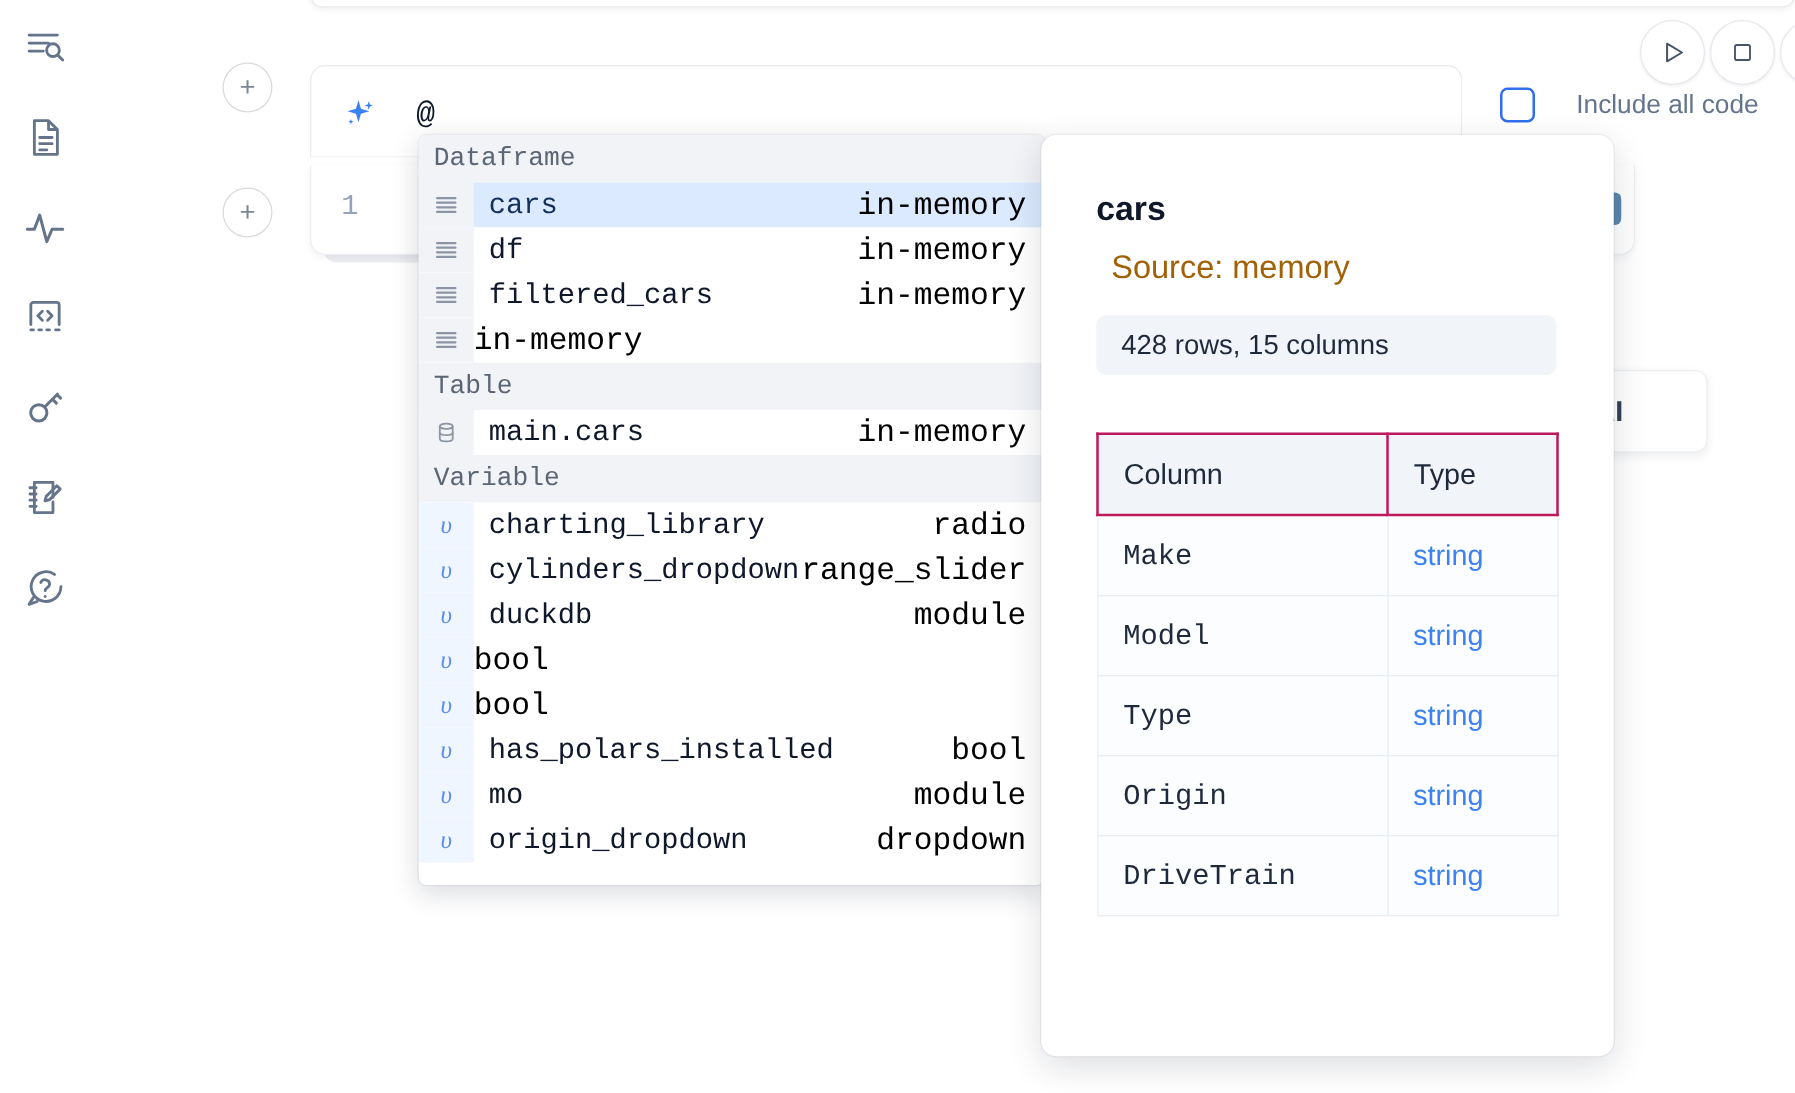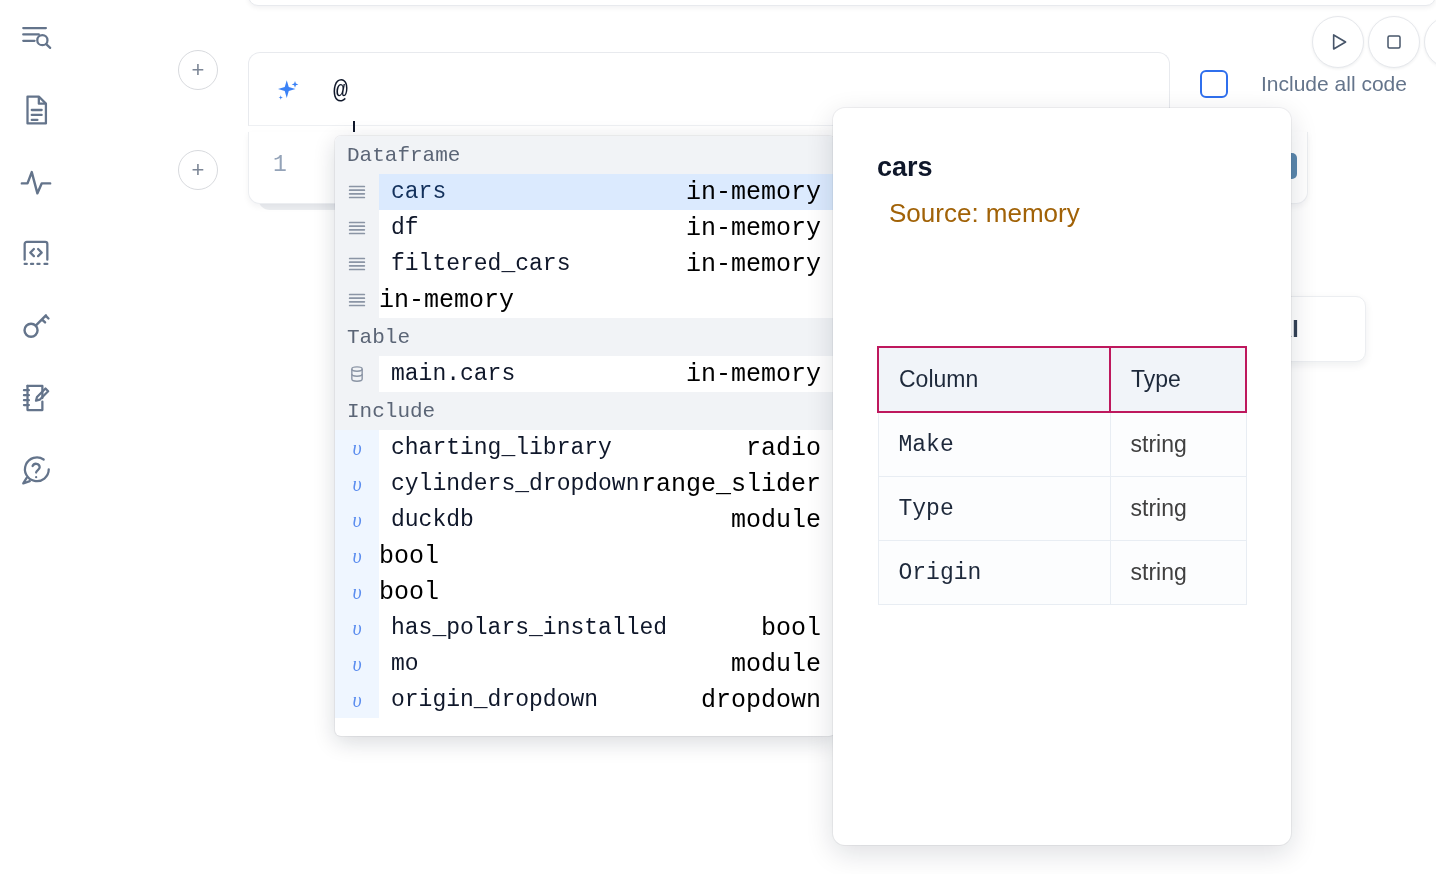--- a/index.html
+++ b/index.html
@@ -105,21 +105,20 @@
     margin-left: -8px; white-space:nowrap;
   }
 
   
   .ac {
     position:absolute; left: 335px; top: 108px; width: 500px; height: 600px;
     background:#ffffff; border-radius: 6px;
     box-shadow: 0 6px 22px rgba(15,23,42,.16), 0 0 0 1px rgba(15,23,42,.05);
     overflow:hidden;
     font-family:"Liberation Mono", monospace;
-    margin-top:28px;
   }
   .ac-group {
     height: 38px; background:#f1f3f6; color:#5b6576;
     font-size: 21px; display:flex; align-items:center; padding-left: 12px;
   }
   .ac-row {
     height: 36px; display:flex; align-items:center; position:relative;
     background:#fff; cursor:pointer;
   }
   .ac-row.sel { background:#dbeafe; }
@@ -165,21 +164,21 @@
   .info-table th {
     background:#f1f4f9; border:2px solid #be185d;
     text-align:left; padding: 18px 20px; font-size: 23px;
     font-weight: 400; color:#1e293b;
   }
   .info-table td {
     border:1px solid #e8edf3; padding: 18px 20px;
     font-size: 23px; color:#1e293b; background:#fcfdfe;
   }
   .info-table td.col { font-family:"Liberation Mono", monospace; }
-  .info-table td.typ { color:#404040; }
+  .info-table td.typ { color:#3b82f6; }
   .info-table col.c1 { width: 232px; }
   .info-table col.c2 { width: 136px; }
 </style>
 </head>
 <body>
 
 <div id="root">
 
   <div class="rail">
     <div class="rail-item" style="top:14px">
@@ -330,21 +329,21 @@
         <span class="ac-gutter">
           <svg width="20" height="20" viewBox="0 0 24 24" fill="none" stroke="currentColor" stroke-width="1.7">
             <ellipse cx="12" cy="6" rx="6.2" ry="2.6"></ellipse>
             <path d="M5.8 6v12c0 1.45 2.78 2.6 6.2 2.6s6.2-1.15 6.2-2.6V6"></path>
             <path d="M5.8 12c0 1.45 2.78 2.6 6.2 2.6s6.2-1.15 6.2-2.6"></path>
           </svg>
         </span>
         <span class="ac-name">main.cars</span>
         <span class="ac-kind">in-memory</span>
       </div>
-      <div class="ac-group">Include</div>
+      <div class="ac-group">Variable</div>
       <div class="ac-row">
         <span class="ac-gutter var">υ</span>
         <span class="ac-name">charting_library</span>
         <span class="ac-kind">radio</span>
       </div>
       <div class="ac-row">
         <span class="ac-gutter var">υ</span>
         <span class="ac-name">cylinders_dropdown</span>
         <span class="ac-kind">range_slider</span>
       </div>
@@ -374,41 +373,50 @@
       <div class="ac-row">
         <span class="ac-gutter var">υ</span>
         <span class="ac-name">origin_dropdown</span>
         <span class="ac-kind">dropdown</span>
       </div>
     </div>
 
   <div class="info">
     <div class="info-title">cars</div>
     <div class="info-source">Source: memory</div>
+    <div class="info-shape">428 rows, 15 columns</div>
     <table class="info-table">
       <colgroup>
           <col class="c1">
           <col class="c2">
         </colgroup>
       <thead>
           <tr>
         <th>Column</th>
         <th>Type</th>
       </tr>
         </thead>
       <tbody id="schema-body">
           <tr>
             <td class="col">Make</td>
             <td class="typ">string</td>
           </tr>
           <tr>
+            <td class="col">Model</td>
+            <td class="typ">string</td>
+          </tr>
+          <tr>
             <td class="col">Type</td>
             <td class="typ">string</td>
           </tr>
           <tr>
             <td class="col">Origin</td>
+            <td class="typ">string</td>
+          </tr>
+          <tr>
+            <td class="col">DriveTrain</td>
             <td class="typ">string</td>
           </tr>
         </tbody>
     </table>
   </div>
 
 </div>
 
 </body></html>

